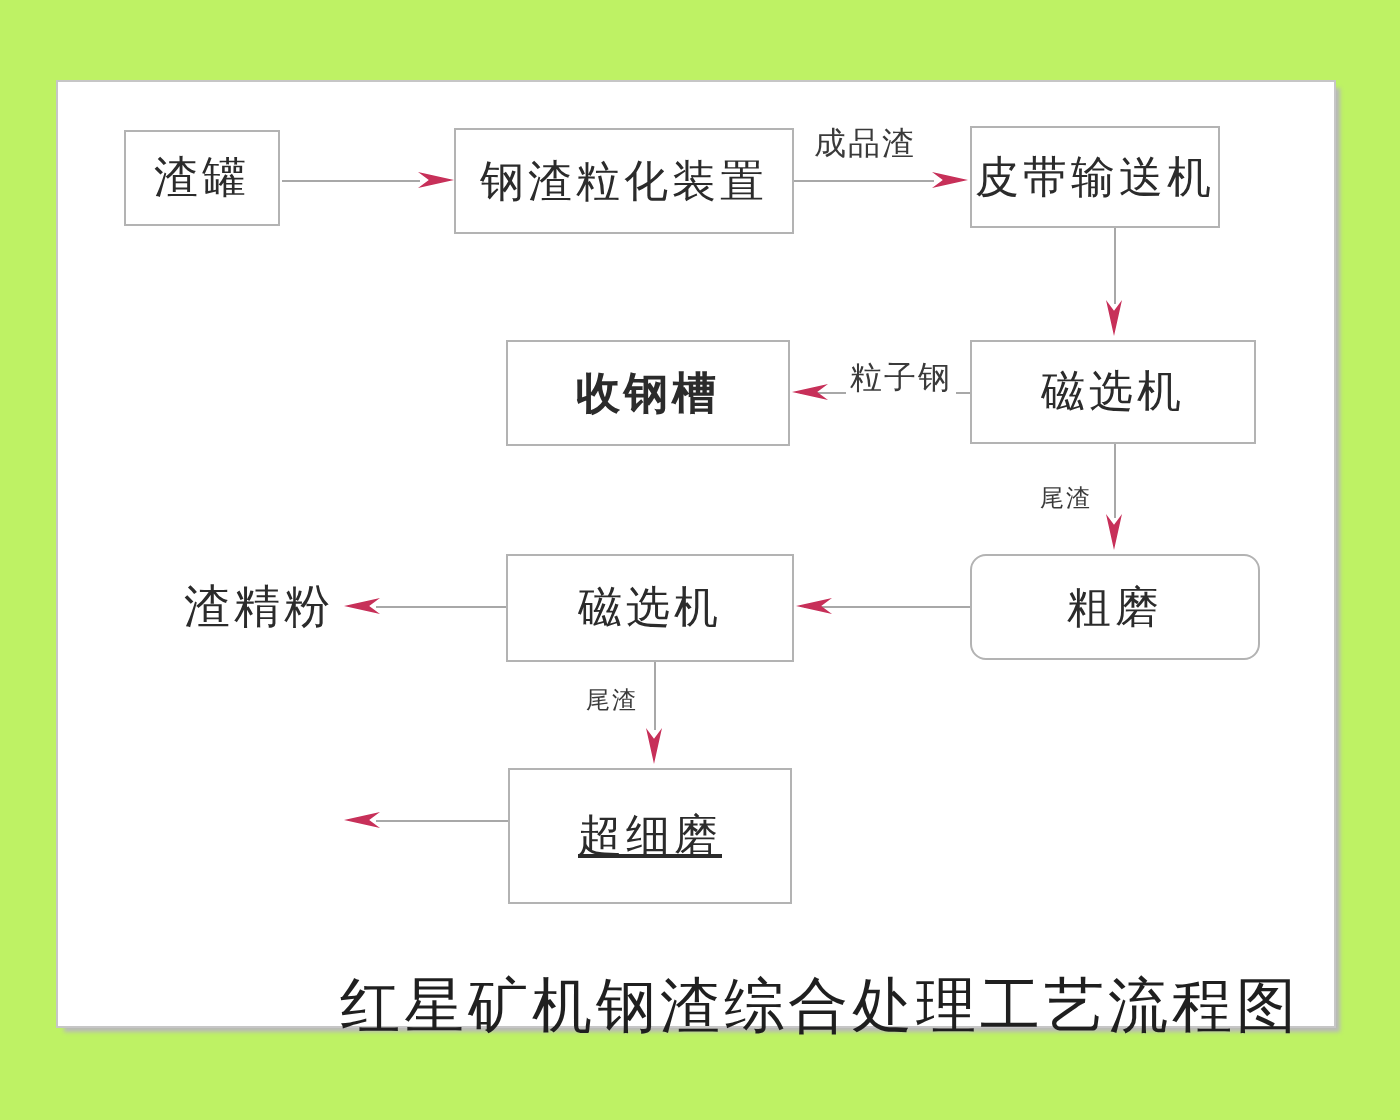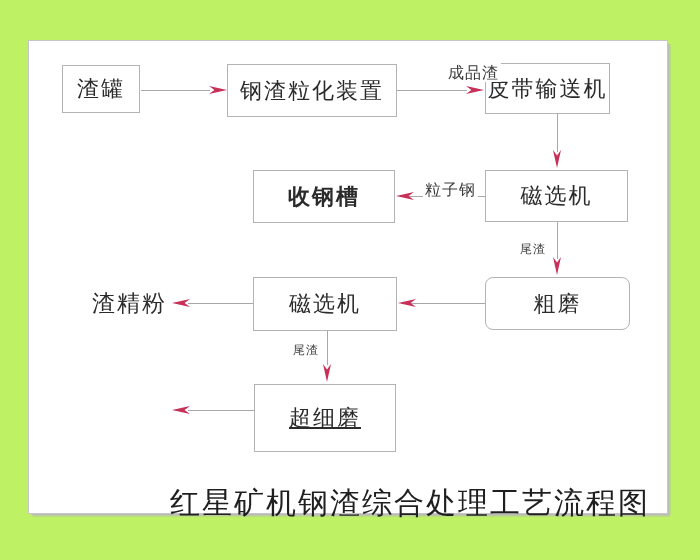--- a/index.html
+++ b/index.html
@@ -62,21 +62,21 @@
 
   <div class="box" style="left:253px;top:277px;width:144px;height:54px;">磁选机</div>
   <div class="box rounded" style="left:485px;top:277px;width:145px;height:53px;font-family:Liberation Serif, serif;">粗磨</div>
 
   <div class="box" style="left:254px;top:384px;width:142px;height:68px;text-decoration:underline;">超细磨</div>
 
   <div class="hline" style="left:141px;top:90px;width:69px;"></div>
   <div class="ah ah-r" style="left:209px;top:86px;"></div>
 
   <div class="hline" style="left:397px;top:90px;width:70px;"></div>
-  <div class="flow-label" style="left:405px;top:63px;margin-left:41px;">成品渣</div>
+  <div class="flow-label" style="left:405px;top:63px;">成品渣</div>
   <div class="ah ah-r" style="left:466px;top:86px;"></div>
 
   <div class="vline" style="left:557px;top:114px;height:38px;"></div>
   <div class="ah ah-d" style="left:553px;top:150px;"></div>
 
   <div class="hline" style="left:400px;top:196px;width:85px;"></div>
   <div class="flow-label" style="left:423px;top:180px;">粒子钢</div>
   <div class="ah ah-l" style="left:396px;top:192px;"></div>
 
   <div class="vline" style="left:557px;top:222px;height:37px;"></div>

